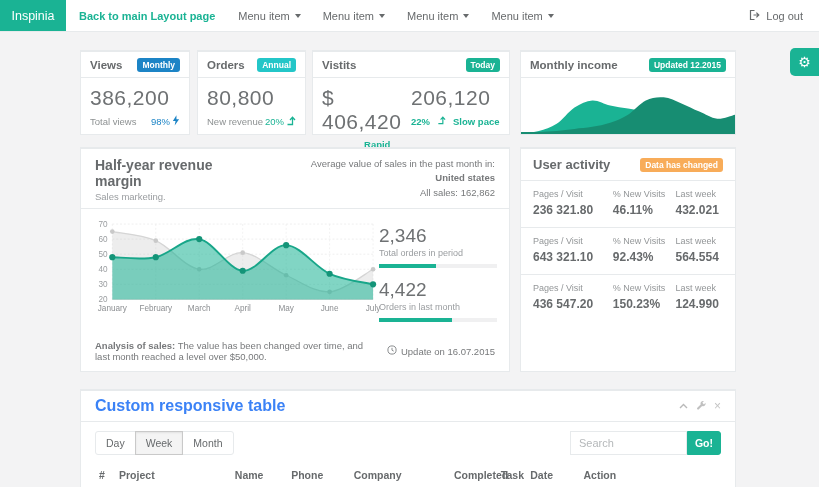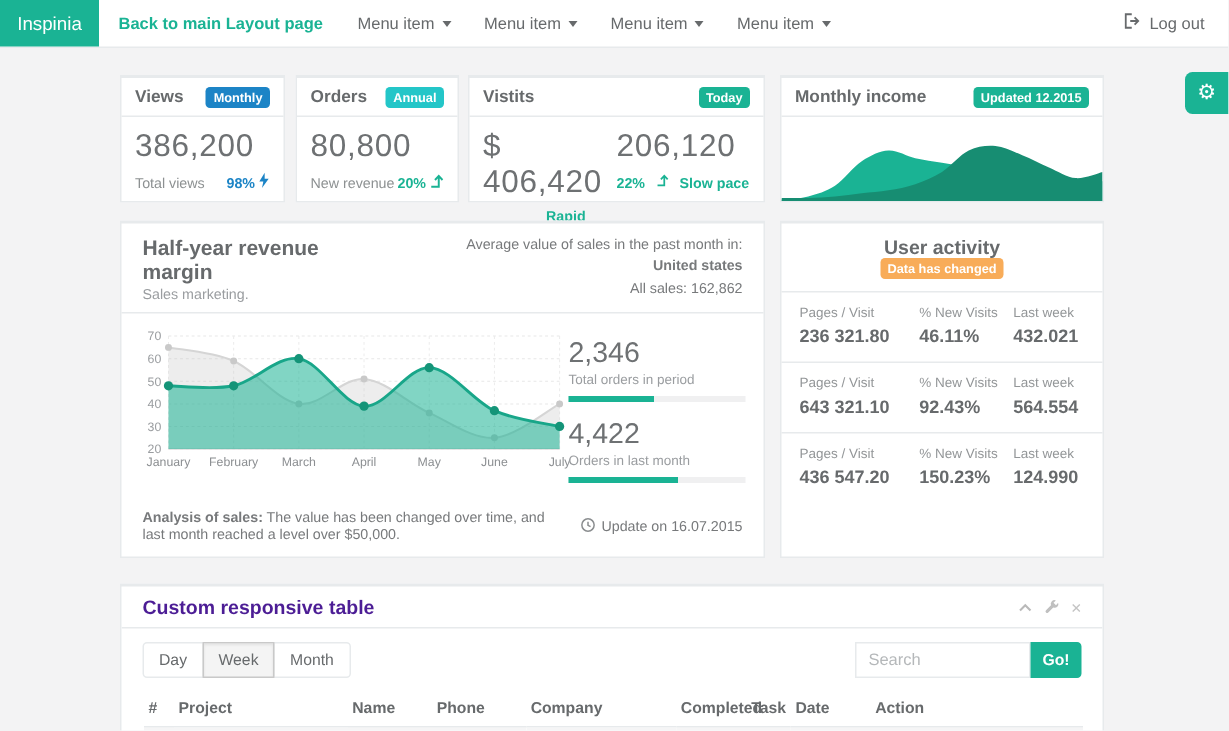--- a/index.html
+++ b/index.html
@@ -37,21 +37,21 @@
   .card-header { padding: 6px 9px 5px; border-bottom: 1px solid #e7eaec; display: flex; justify-content: space-between; align-items: center; }
   .card-title { font-size: 11.5px; font-weight: bold; color: #676a6c; }
   .badge { font-size: 8.5px; font-weight: bold; color: #fff; padding: 2px 5px; border-radius: 3px; white-space: nowrap; }
   .badge-blue { background: #1c84c6; }
   .badge-info { background: #23c6c8; }
   .badge-primary { background: #1ab394; }
   .badge-warning { background: #f8ac59; }
   .card-body { padding: 8px 9px 7px; height: 56px; }
   .big-number { font-size: 21px; color: #6e7173; letter-spacing: 0.5px; }
   .small-row { display: flex; justify-content: space-between; align-items: center; font-size: 9.5px; margin-top: 5px; color: #8d9192; }
-  .metric { font-weight: bold; display: inline-flex; align-items: center; gap: 2px; justify-content: center; }
+  .metric { font-weight: normal; display: inline-flex; align-items: center; gap: 2px; justify-content: center; }
   .metric-blue { color: #1c84c6; }
   .metric-teal { color: #1ab394; }
   .visits-cols { display: flex; }
   .visits-col { flex: 1; }
   .visit-metric { font-size: 9.5px; font-weight: bold; color: #1ab394; margin-top: 5px; display: flex; align-items: flex-end; gap: 7px; }
   .card-income .card-body { padding: 0; height: 56px; }
   .card-income svg { display: block; }
   
   .panel-revenue { width: 430px; }
   .panel-ua { width: 216px; margin-left: 10px; }
@@ -61,34 +61,34 @@
   .rev-right { text-align: right; font-size: 9.5px; color: #77797b; line-height: 1.5; }
   .rev-body { display: flex; padding: 8px 12px 2px; }
   .rev-stats { margin-left: 4px; flex: 1; padding-top: 8px; }
   .stat-value { font-size: 19px; color: #6e7173; }
   .stat-label { font-size: 9px; color: #9a9da0; margin-top: 1px; }
   .bar { height: 4px; background: #f0f0f1; margin: 6px 0 11px; }
   .bar-fill { height: 100%; background: #1ab394; }
   .rev-footer { padding: 5px 14px 9px; display: flex; justify-content: space-between; align-items: center; font-size: 9.5px; color: #77797b; }
   .rev-update { display: flex; align-items: center; gap: 4px; white-space: nowrap; margin-left: 10px; }
   
-  .ua-header { padding: 8px 12px; border-bottom: 1px solid #e7eaec; display: flex; justify-content: space-between; align-items: center; flex-direction: column; }
+  .ua-header { padding: 8px 12px; border-bottom: 1px solid #e7eaec; display: flex; justify-content: space-between; align-items: center; }
   .ua-title { font-size: 13px; font-weight: bold; color: #676a6c; }
   .ua-row { padding: 8px 12px 10px; border-bottom: 1px solid #e7eaec; display: flex; }
   .ua-row:last-child { border-bottom: none; }
   .ua-col { }
   .ua-col-1 { width: 42%; }
   .ua-col-2 { width: 33%; }
   .ua-col-3 { width: 25%; }
   .ua-label { font-size: 9px; color: #939698; }
   .ua-value { font-size: 12px; font-weight: bold; color: #676a6c; margin-top: 4px; }
   
   .panel-table { width: 656px; height: 152px; overflow: hidden; }
   .tbl-header { padding: 6px 14px; border-bottom: 1px solid #e7eaec; display: flex; justify-content: space-between; align-items: center; }
-  .tbl-title { font-size: 13px; font-weight: bold; color: #4c1d95; }
+  .tbl-title { font-size: 16px; font-weight: bold; color: #3b82f6; }
   .tbl-tools { display: flex; align-items: center; gap: 8px; color: #c4c4c4; }
   .tool { cursor: pointer; display: flex; align-items: center; }
   .tool-close { font-size: 12px; line-height: 1; color: #c4c4c4; }
   .tbl-toolbar { padding: 9px 14px 8px; display: flex; justify-content: space-between; align-items: center; }
   .btn-group { display: flex; }
   .btn { font-size: 10.5px; padding: 5px 10px; border: 1px solid #e7eaec; background: #fff; color: #676a6c; cursor: pointer; margin-left: -1px; font-family: inherit; }
   .btn:first-child { border-radius: 3px 0 0 3px; margin-left: 0; }
   .btn:last-child { border-radius: 0 3px 3px 0; }
   .btn.active { border-color: #c9c9c9; background: #f4f4f4; box-shadow: inset 0 1px 2px rgba(0,0,0,0.08); z-index: 1; position: relative; }
   .search-group { display: flex; }

